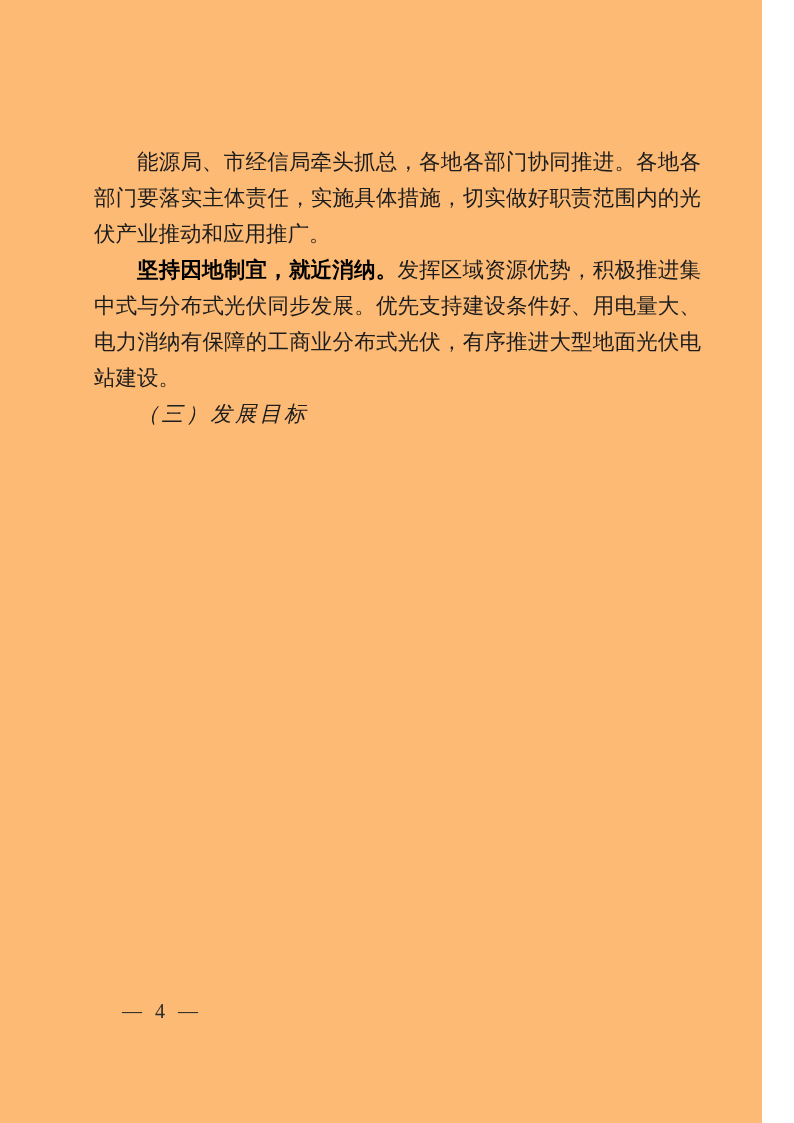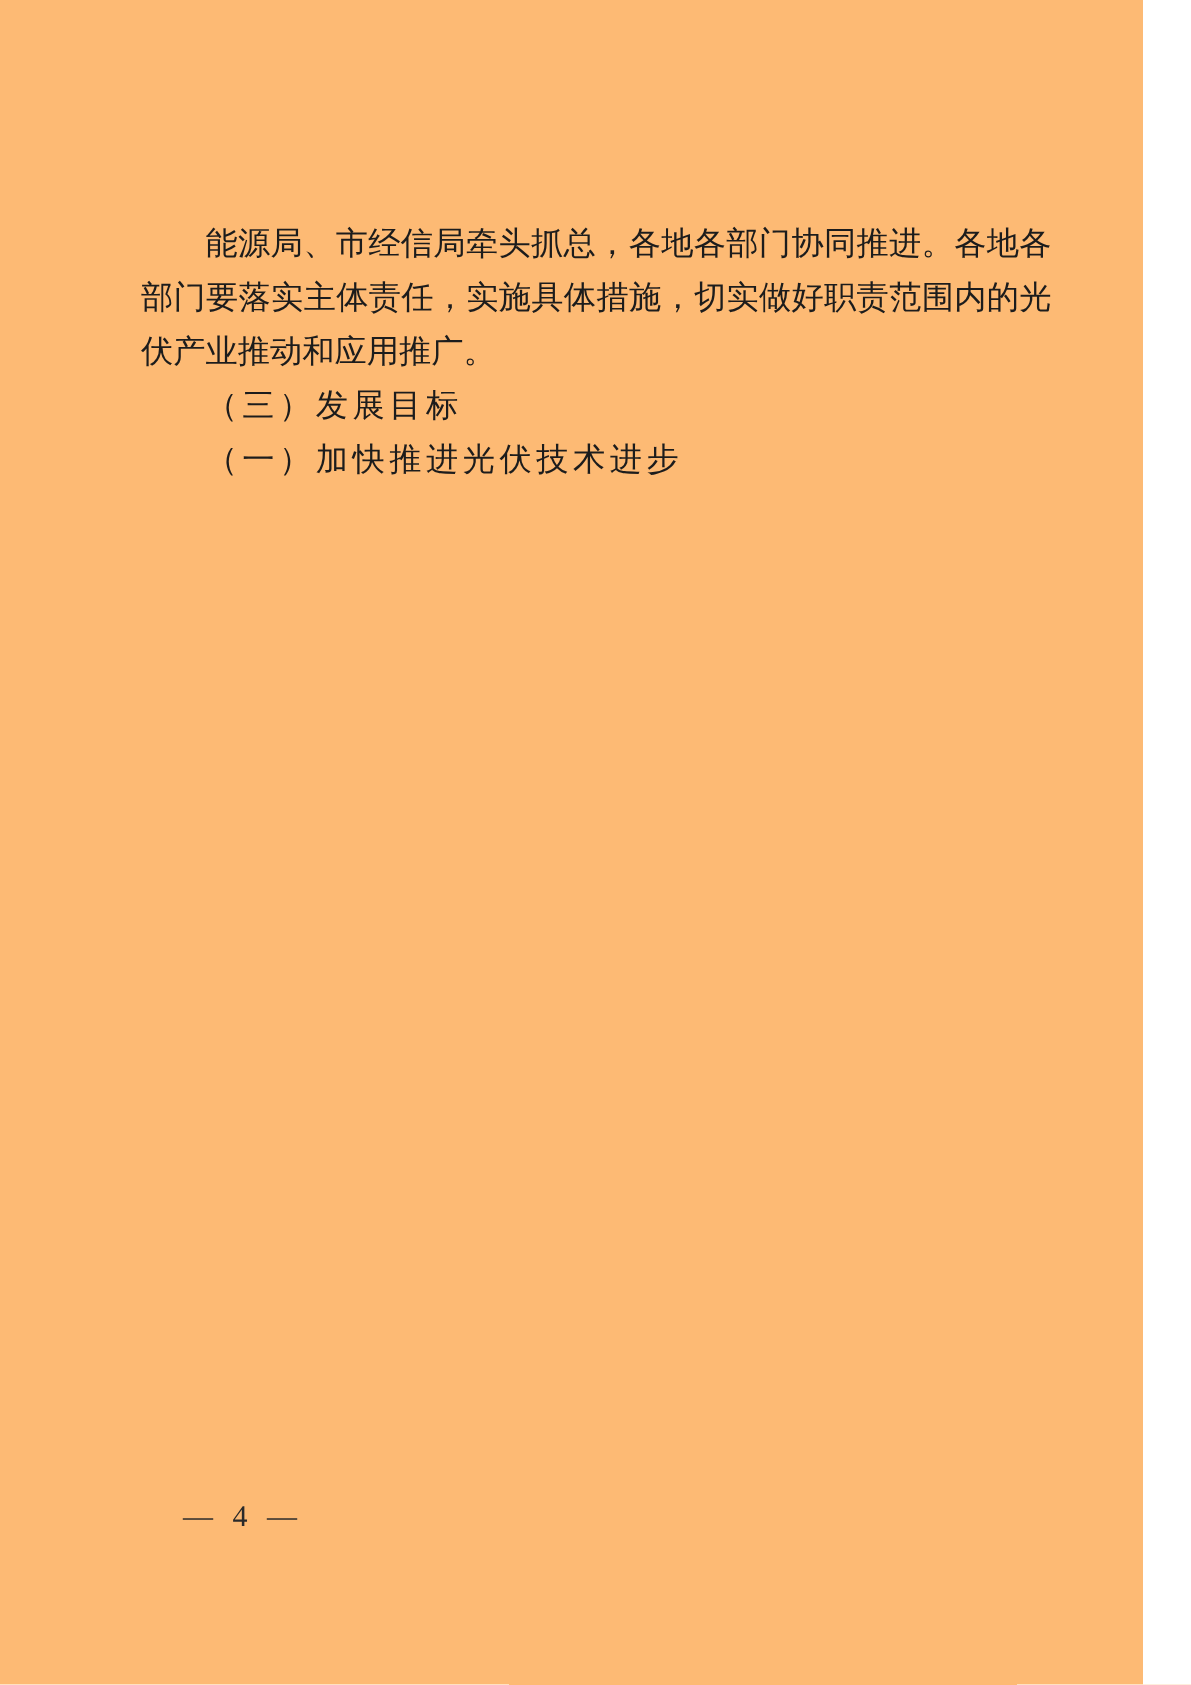--- a/index.html
+++ b/index.html
@@ -29,20 +29,21 @@
     text-indent: 2em;
     margin: 0;
   }
   p.body-text .lead-bold {
     font-weight: bold;
     color: #000000;
   }
   p.kaiti-heading {
     text-indent: 2em;
     margin: 0;
+    font-style: italic;
     font-family: "Liberation Serif", "DejaVu Serif", serif;
     letter-spacing: 3px;
   }
   p.hei-heading {
     text-indent: 2em;
     margin: 13px 0 1px 0;
     font-weight: bold;
     font-style: normal;
     font-family: "Liberation Sans", "DejaVu Sans", sans-serif;
     color: #000000;
@@ -60,24 +61,24 @@
   }
 </style>
 </head>
 <body>
 
 <div class="page">
   <div class="content">
 
     <p class="body-text">能源局、市经信局牵头抓总，各地各部门协同推进。各地各部门要落实主体责任，实施具体措施，切实做好职责范围内的光伏产业推动和应用推广。</p>
 
+    <p class="body-text"><span class="lead-bold">坚持因地制宜，就近消纳。</span><span>发挥区域资源优势，积极推进集中式与分布式光伏同步发展。优先支持建设条件好、用电量大、电力消纳有保障的工商业分布式光伏，有序推进大型地面光伏电站建设。</span></p>
 
     <p class="kaiti-heading">（三）发展目标</p>
 
 
 
-    <p class="kaiti-heading">（一）加快推进光伏技术进步</p>
 
 
   </div>
 
   <div class="footer-page-number">— 4 —</div>
 </div>
 
 </body></html>

